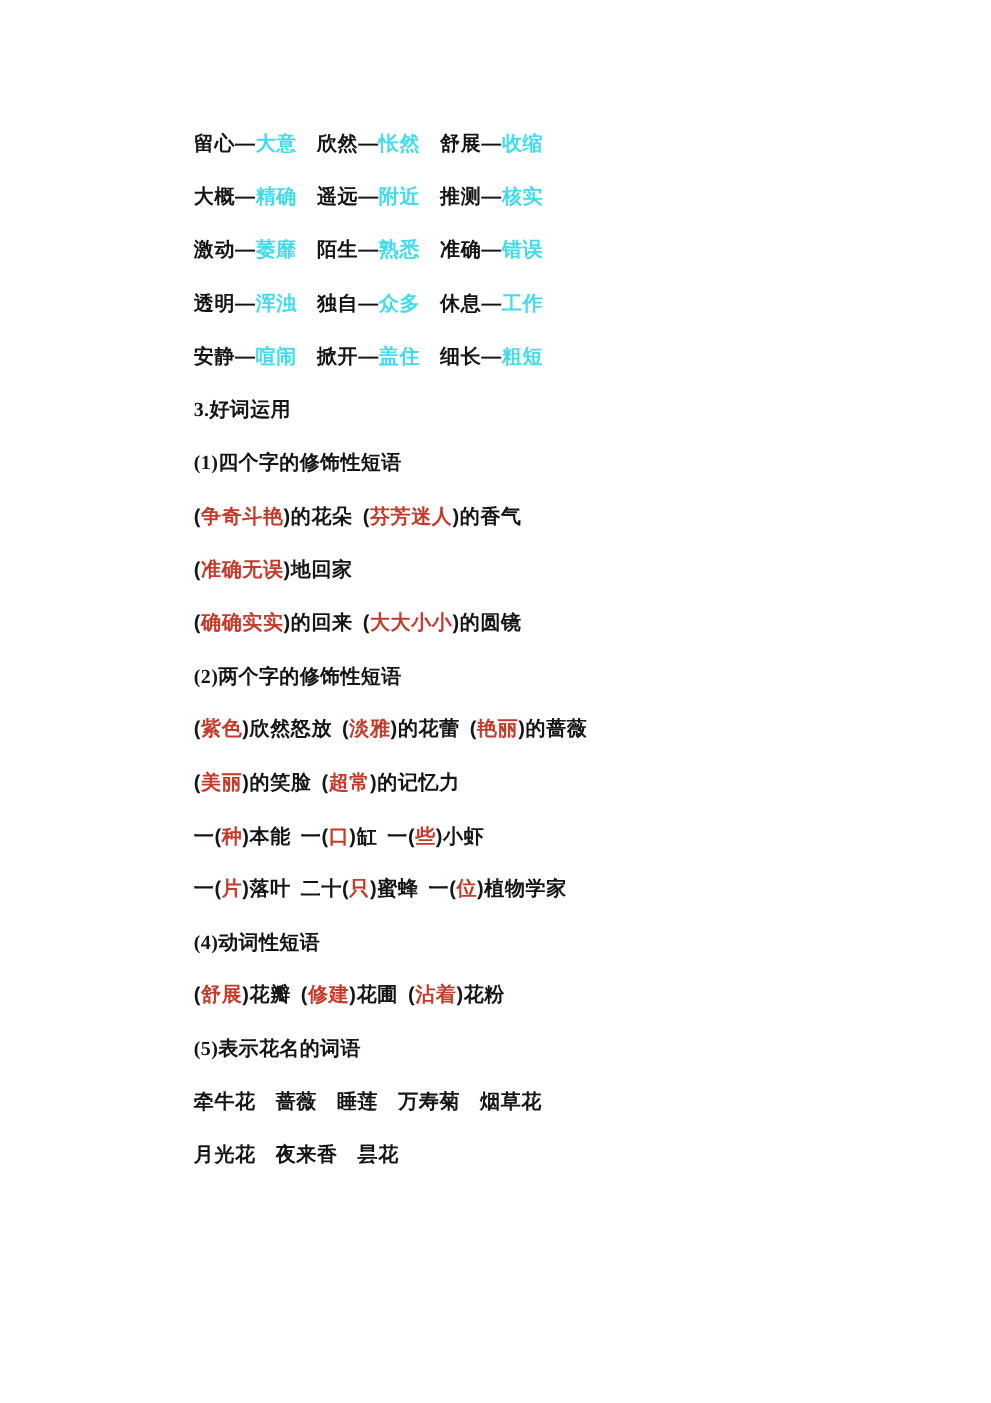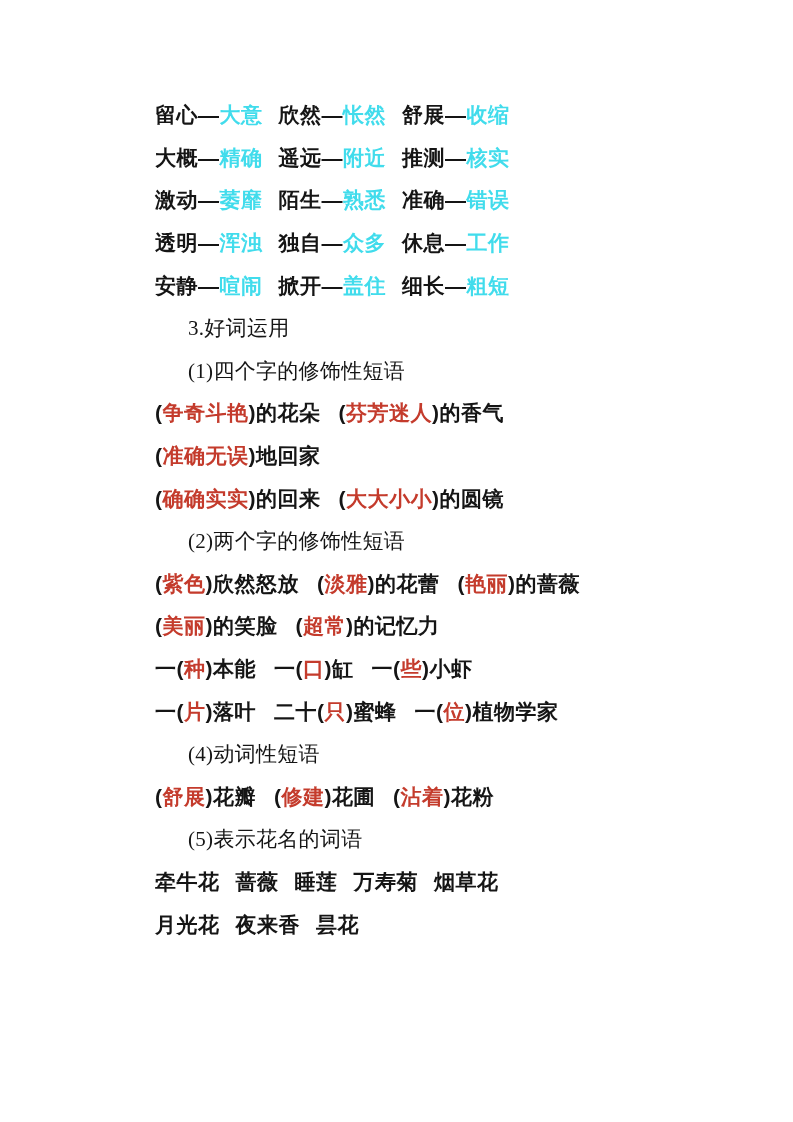--- a/index.html
+++ b/index.html
@@ -18,32 +18,31 @@
   .doc {
     position: absolute;
     left: 155px;
     top: 94px;
   }
   .line {
     height: 42.6px;
     display: flex;
     align-items: center;
     gap: 16px;
-    font-size: 21px;
+    font-size: 16px;
     font-weight: 700;
     color: var(--ink, #151515);
     white-space: pre;
     letter-spacing: 0.5px;
   }
-  .line.phrases { gap: 18px; }
+  .line.phrases { gap: 8px; }
   .line.heading {
     font-family: "Liberation Serif", serif;
-    font-weight: 400;
+    font-weight: 700;
     letter-spacing: 0.3px;
-    margin-left: 33px;
   }
   .pair .base { color: var(--ink, #151515); }
   .pair .ant  { color: var(--antonym, #41dcec); }
   .group .hl  { color: var(--highlight, #c43b2c); }
 </style>
 </head>
 <body>
 
 <div class="page">
   <div class="doc">

